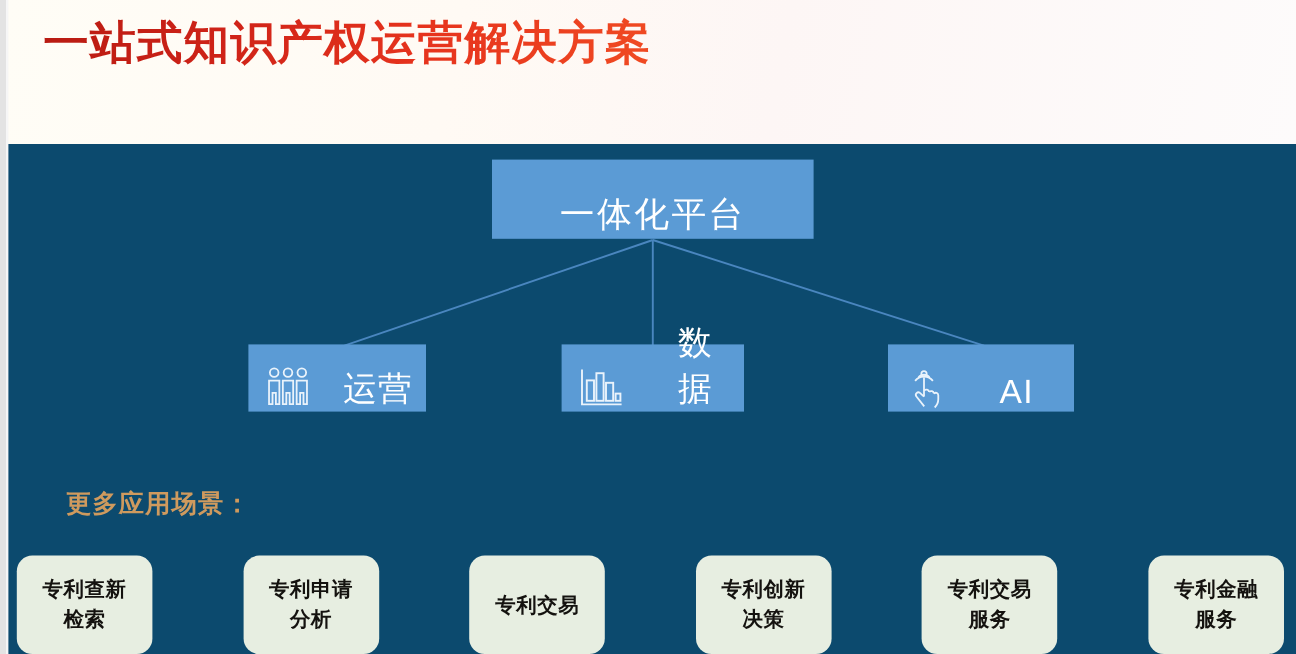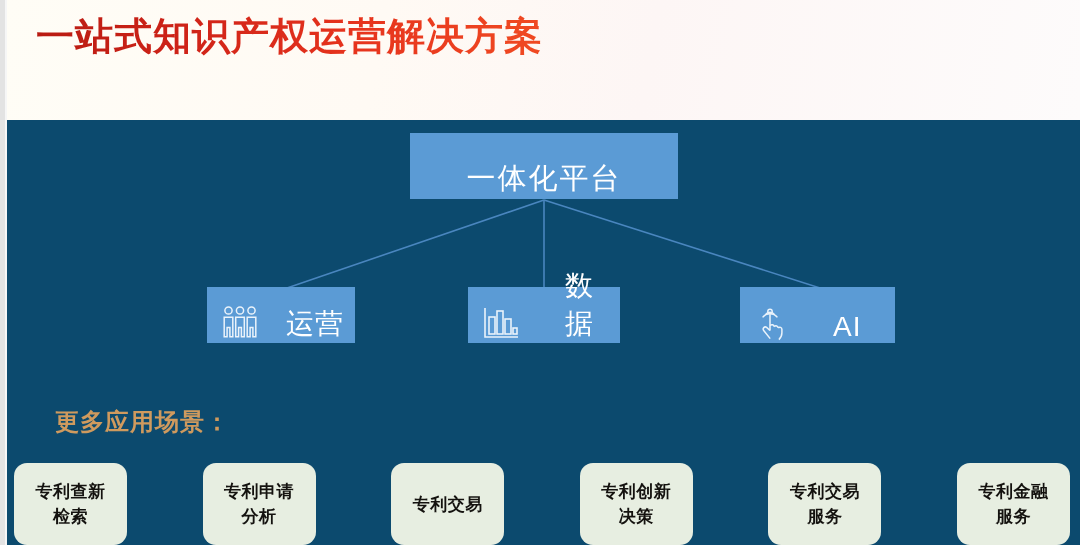--- a/index.html
+++ b/index.html
@@ -110,21 +110,21 @@
   }
   .node-ops .node-label  { margin-left: 16px; }
   .node-data .node-label { margin-left: 34px; }
   .node-ai .node-label   { margin-left: 30px; }
 
   
   .more-label {
     position: absolute;
     left: 55px;
     top: 406px;
-    font-size: 24px;
+    font-size: 21px;
     font-weight: bold;
     letter-spacing: 1px;
     color: #cf9a5e;
     text-align: right;
   }
 
   .chip-row {
     position: absolute;
     left: 14px;
     top: 463px;

